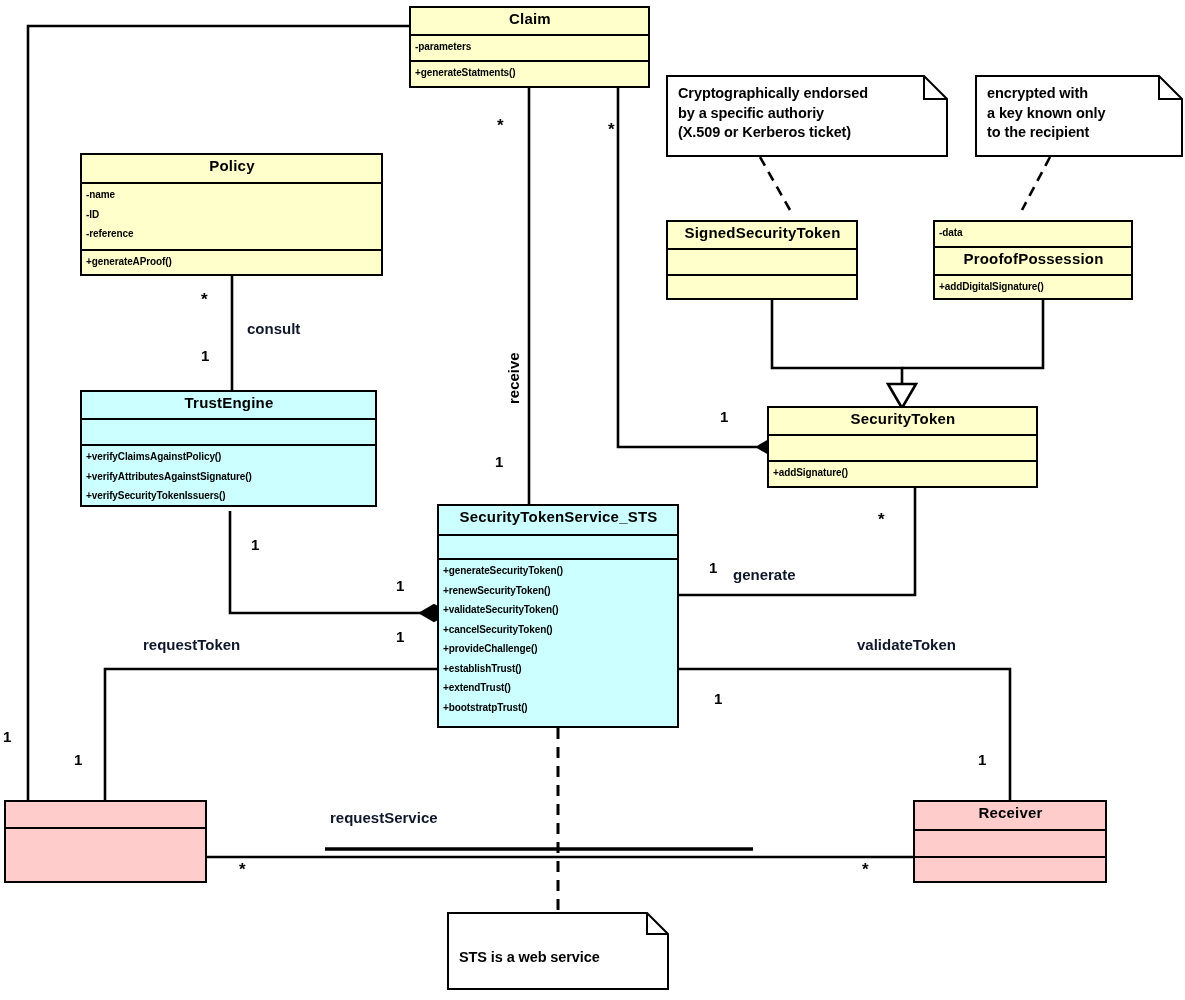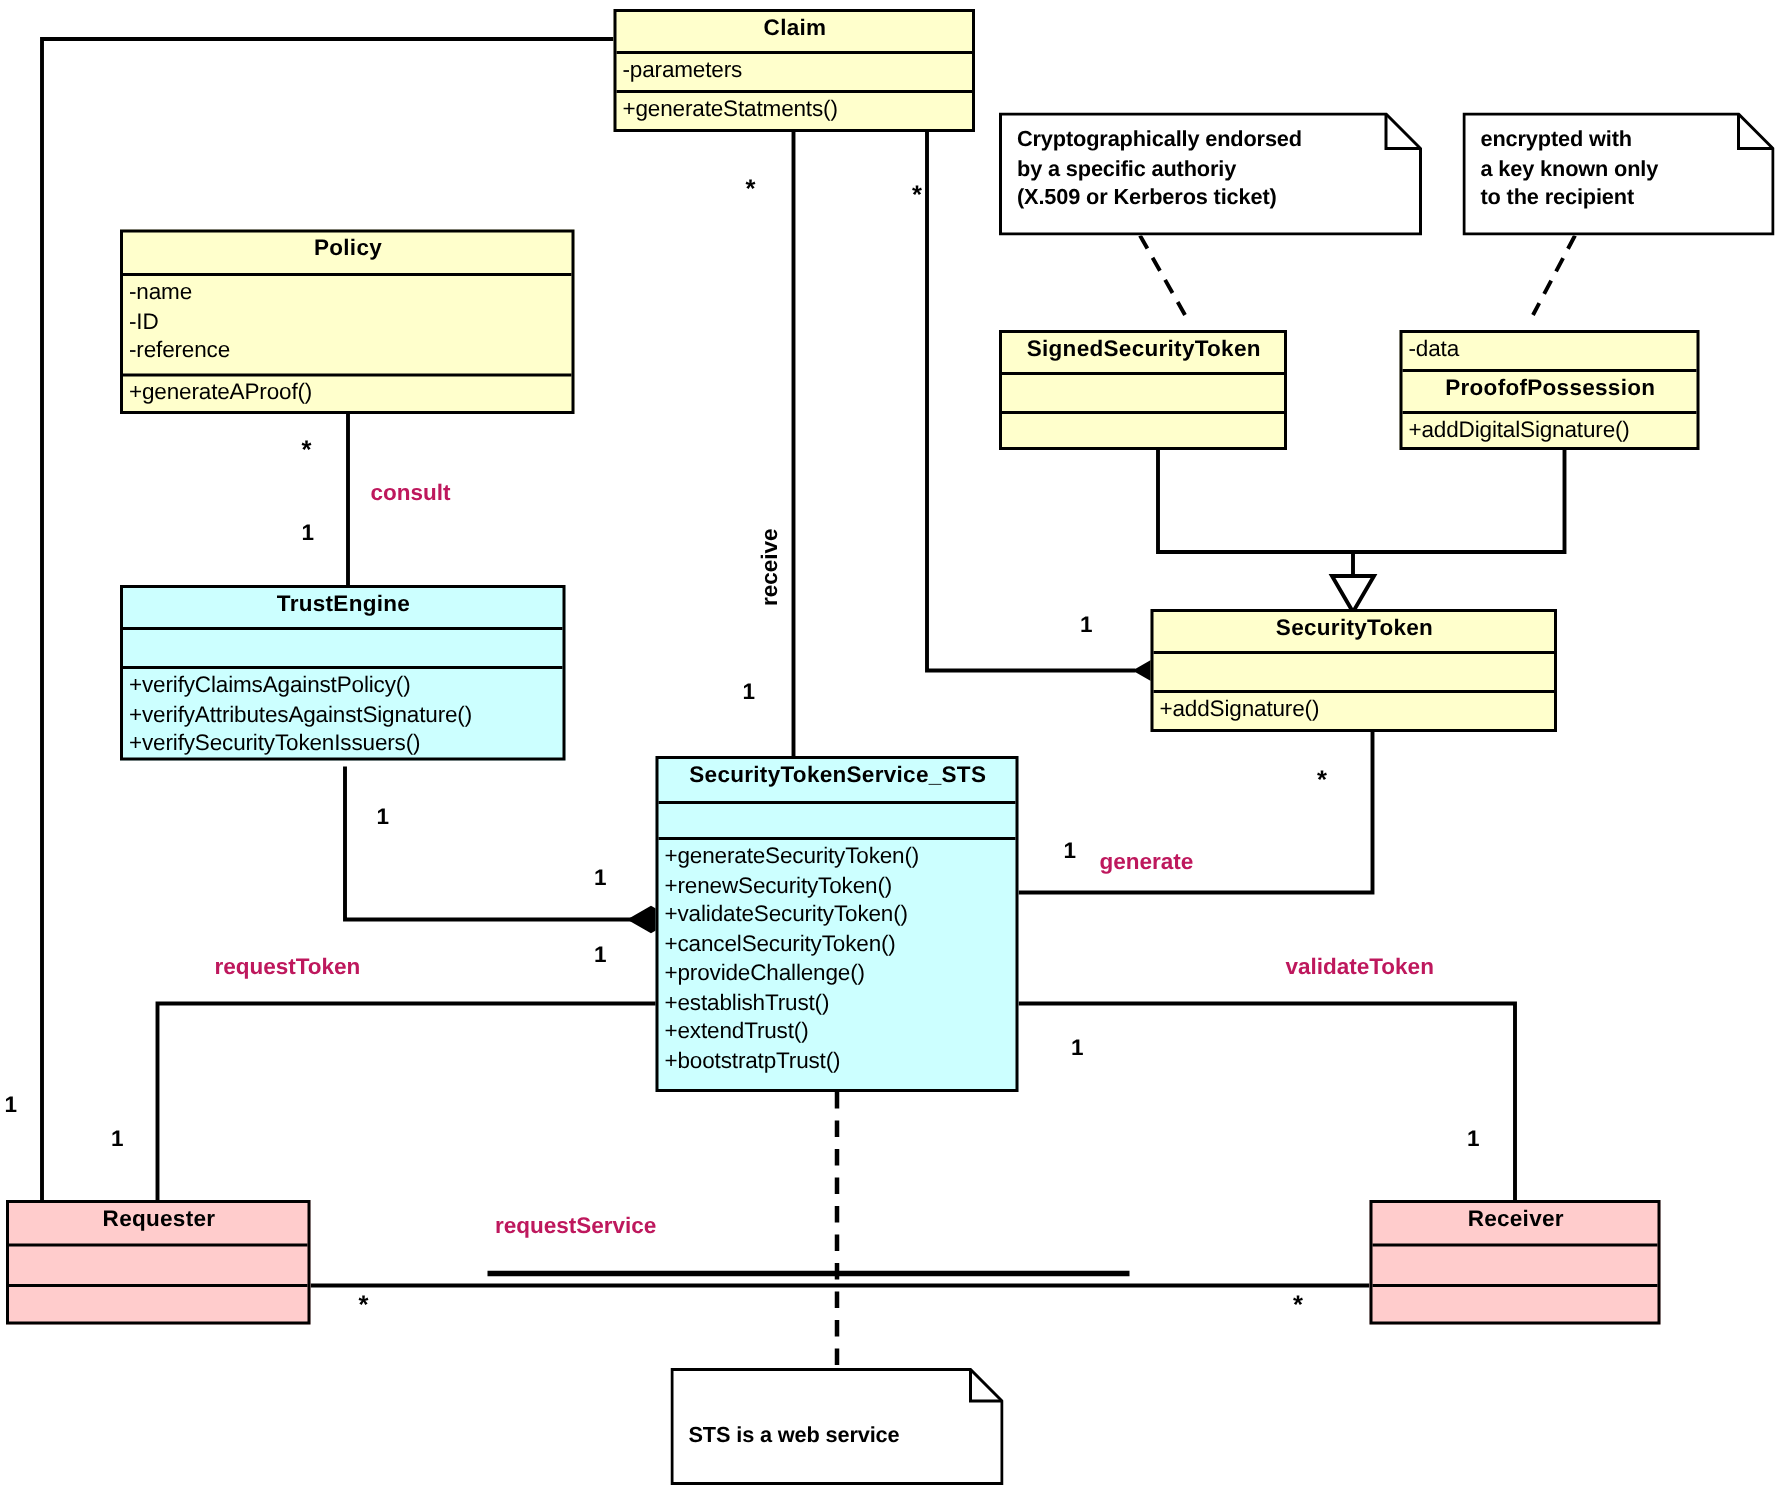--- a/index.html
+++ b/index.html
@@ -42,22 +42,22 @@
     border-bottom: none;
   }
   .uclass .name {
     text-align: center;
     font-weight: bold;
     font-size: 15px;
     line-height: 20px;
     letter-spacing: 0.2px;
   }
   .uclass .member {
-    font-weight: normal;
-    font-size: 15px;
+    font-weight: bold;
+    font-size: 10px;
     line-height: 19.5px;
     white-space: nowrap;
     letter-spacing: -0.1px;
   }
   .yellow { background: #ffffcc; }
   .cyan   { background: #ccffff; }
   .pink   { background: #ffcccc; }
 
   
   .note {
@@ -75,21 +75,21 @@
     letter-spacing: -0.1px;
   }
   .note svg { position: absolute; left: 0; top: 0; }
 
   
   .lbl {
     position: absolute;
     font-weight: bold;
     font-size: 15px;
     white-space: nowrap;
-    color: #be185d;
+    color: #0f172a;
     line-height: 15px;
   }
   .mult {
     position: absolute;
     font-weight: bold;
     font-size: 15px;
     white-space: nowrap;
     color: #000000;
     line-height: 15px;
   }
@@ -218,21 +218,20 @@
       <div class="member">+validateSecurityToken()</div>
       <div class="member">+cancelSecurityToken()</div>
       <div class="member">+provideChallenge()</div>
       <div class="member">+establishTrust()</div>
       <div class="member">+extendTrust()</div>
       <div class="member">+bootstratpTrust()</div>
     </div>
   </div>
 
   <div class="uclass pink" style="left:4px; top:800px; width:203px; height:83px;">
-    <div class="sect name" style="height:29px;">Requester</div>
     <div class="sect" style="height:27px;"></div>
     <div class="sect" style="height:27px;"></div>
   </div>
 
   <div class="uclass pink" style="left:913px; top:800px; width:194px; height:83px;">
     <div class="sect name" style="height:29px;">Receiver</div>
     <div class="sect" style="height:27px;"></div>
     <div class="sect" style="height:27px;"></div>
   </div>
 

